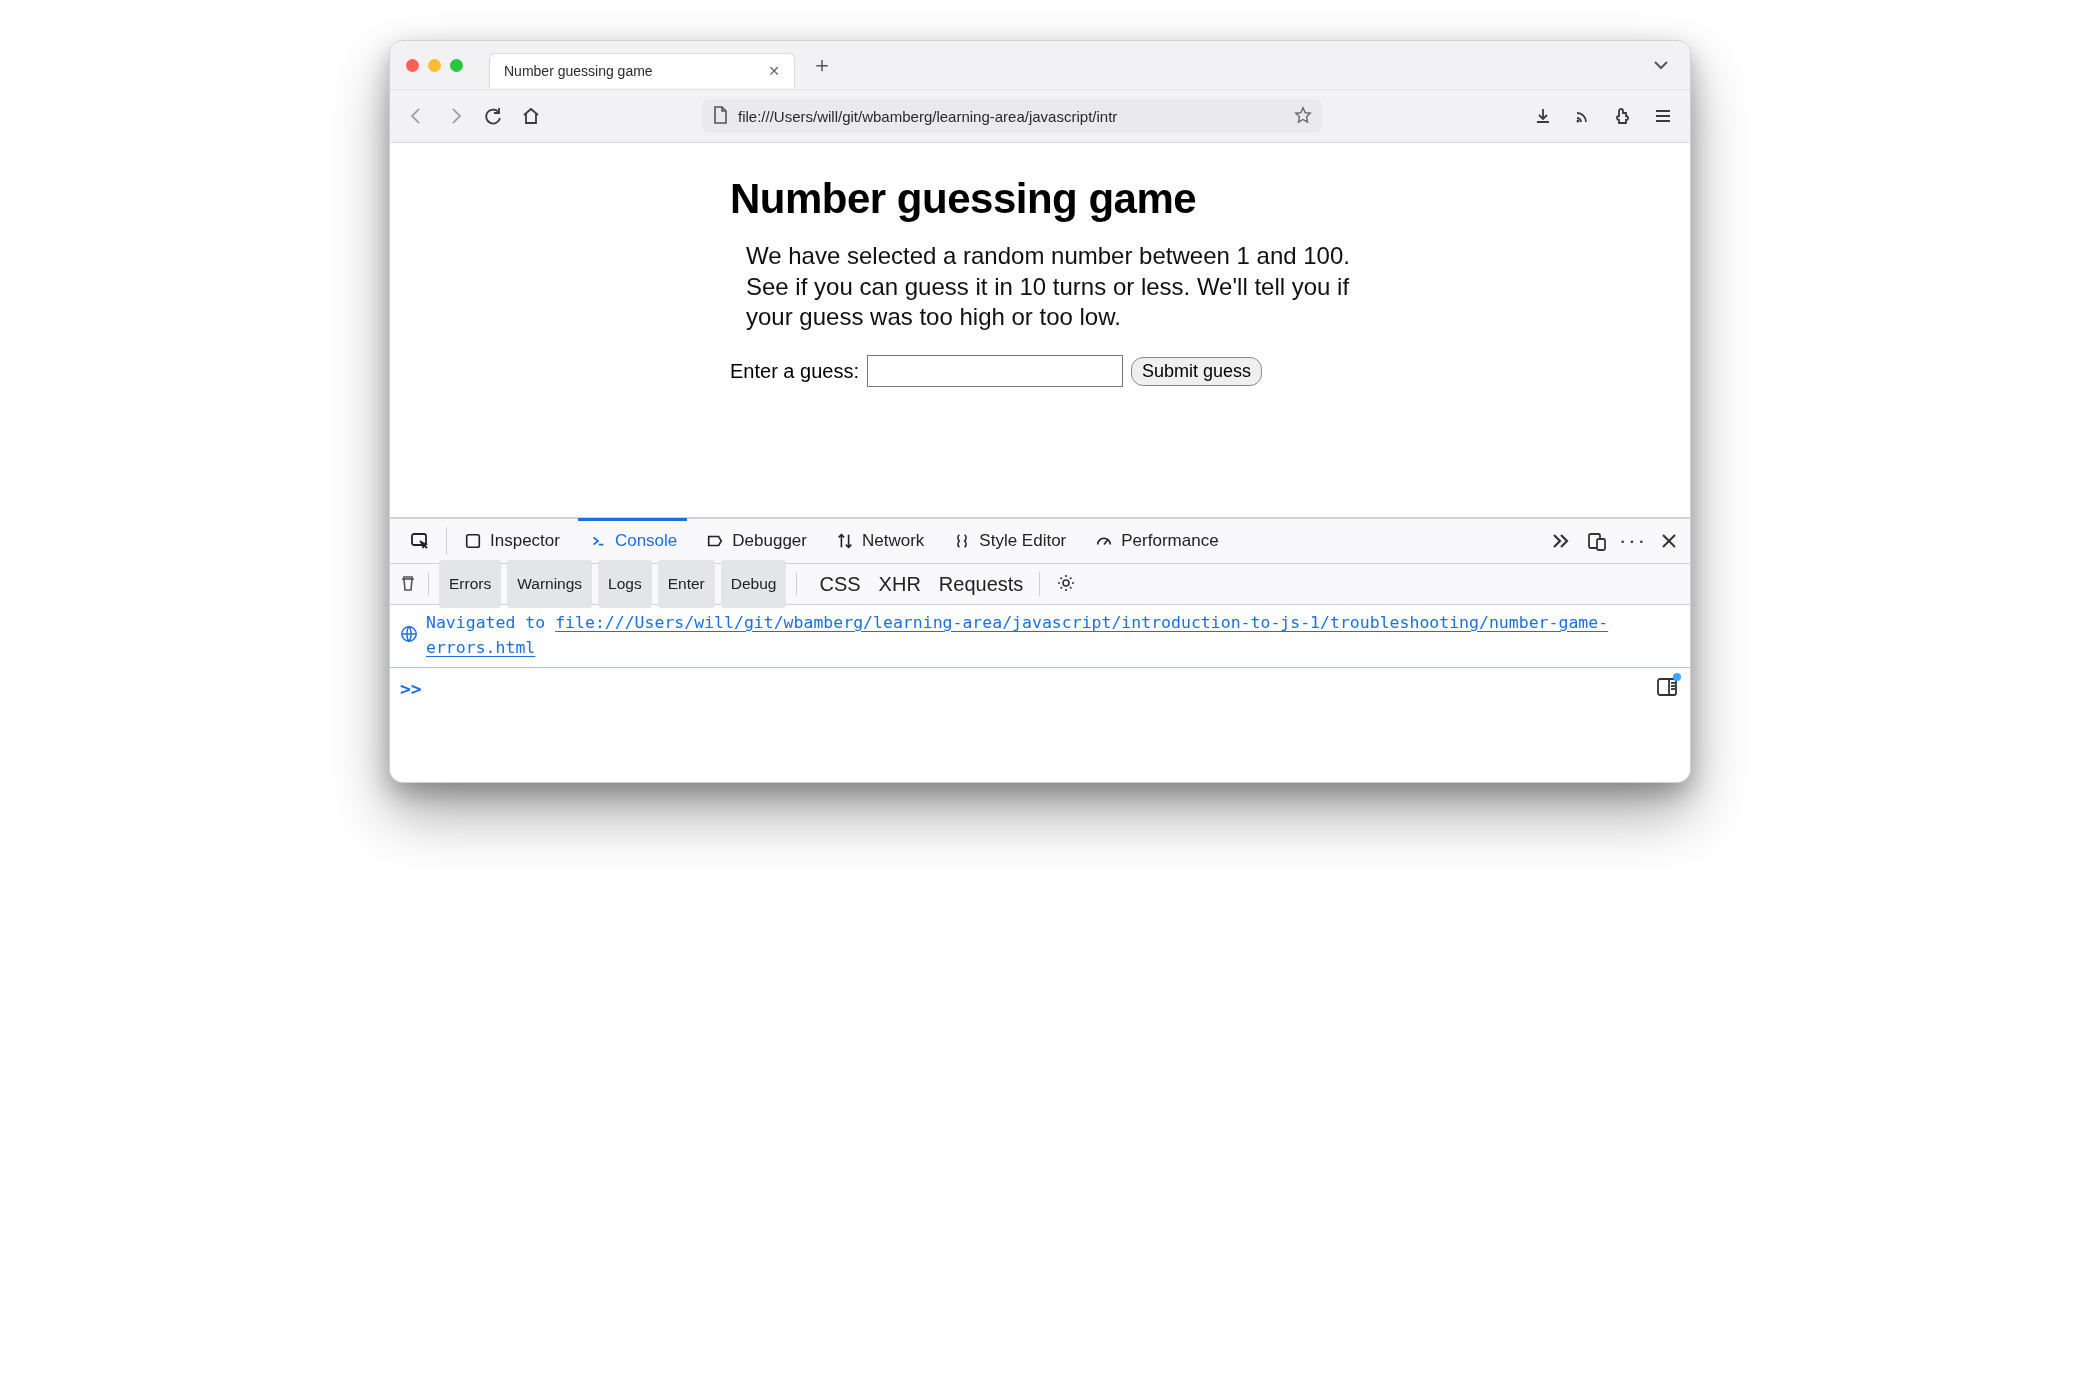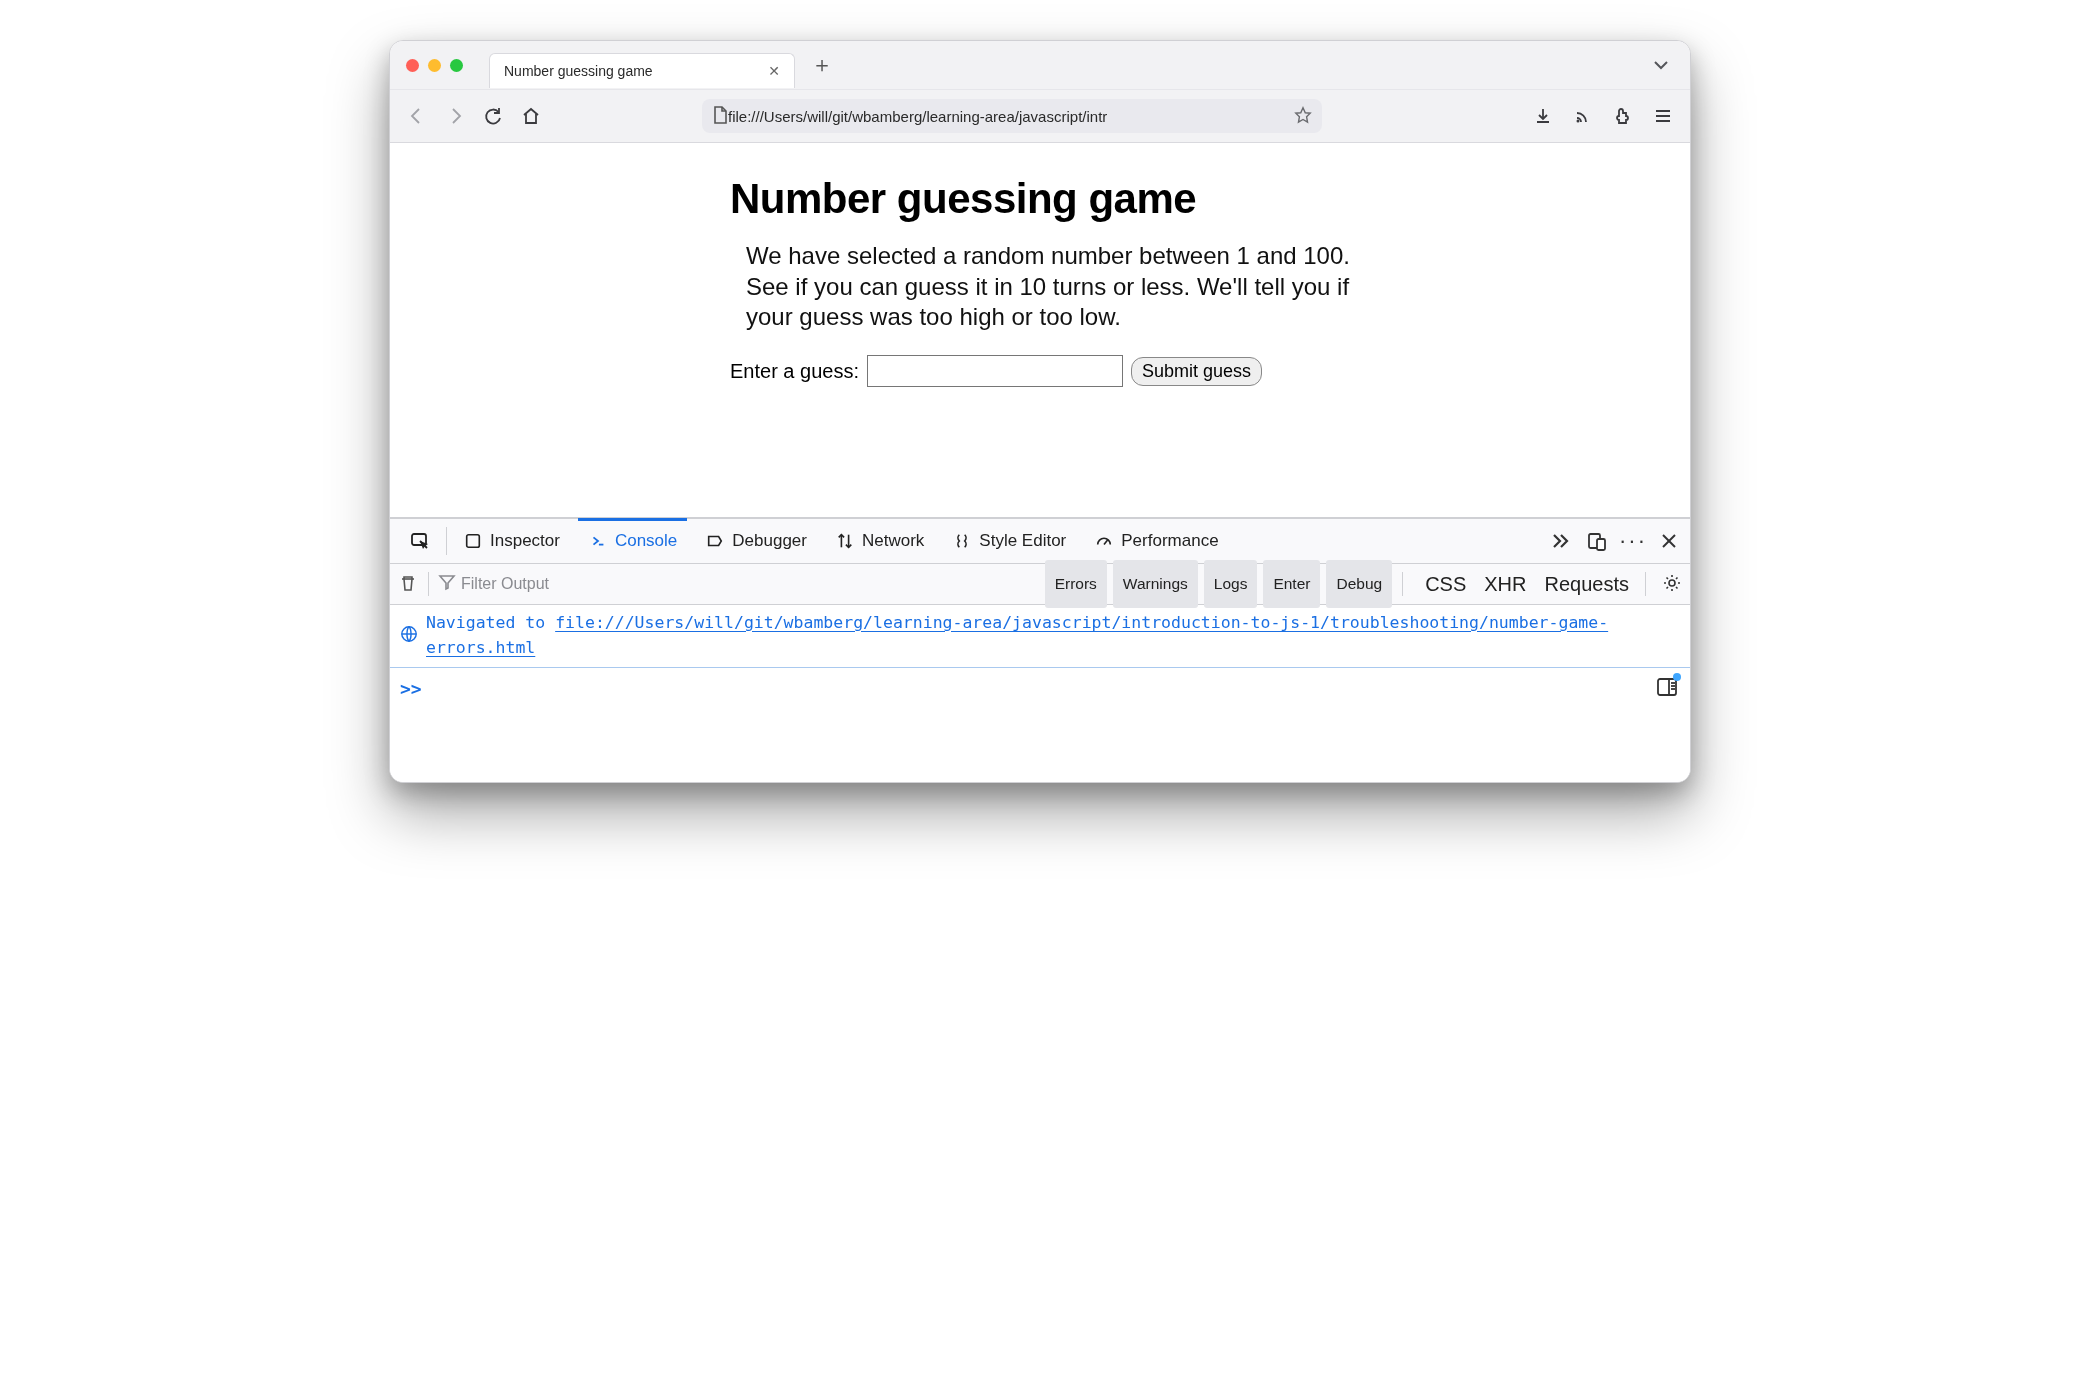--- a/index.html
+++ b/index.html
@@ -92,20 +92,21 @@
 
   .addr {
     flex: 0 1 600px;
     height: 34px;
     background: var(--addr-bg);
     border-radius: 8px;
     display:flex;
     align-items:center;
     padding: 0 10px;
     margin: 0 auto;
+    gap:10px;
     color:#3b3b3f;
     font-size:15px;
     overflow:hidden;
   }
   .addr .url-text { flex:1; white-space:nowrap; overflow:hidden; text-overflow:clip; color:#2a2a2a;}
   .right-icons { display:flex; align-items:center; gap:10px; margin-left:auto;}
 
   
   .viewport {
     background:#fff;
@@ -462,28 +463,20 @@
 
     <div class="dt-filterbar">
       <span style="color:#555">
         <svg width="20" height="20" viewBox="0 0 20 20" stroke="currentColor" stroke-width="1.6" fill="none">
           <path d="M4 6h12"></path>
             <path d="M6 6V4h8v2"></path>
             <path d="M6 6l1 11h6l1-11"></path>
         </svg>
       </span>
       <div class="sep"></div>
-      <div class="dt-filter-input">
-        <span>
-          <svg width="16" height="16" viewBox="0 0 16 16" stroke="#8a8b90" stroke-width="1.6" fill="none">
-            <polygon points="1,2 15,2 9,9 9,14 7,15 7,9"></polygon>
-          </svg>
-        </span>
-        <span>Filter Output</span>
-      </div>
 
       <div class="filter-btns">
         <span class="filter-btn">Errors</span>
         <span class="filter-btn">Warnings</span>
         <span class="filter-btn">Logs</span>
         <span class="filter-btn">Enter</span>
         <span class="filter-btn">Debug</span>
       </div>
 
       <div class="sep"></div>

